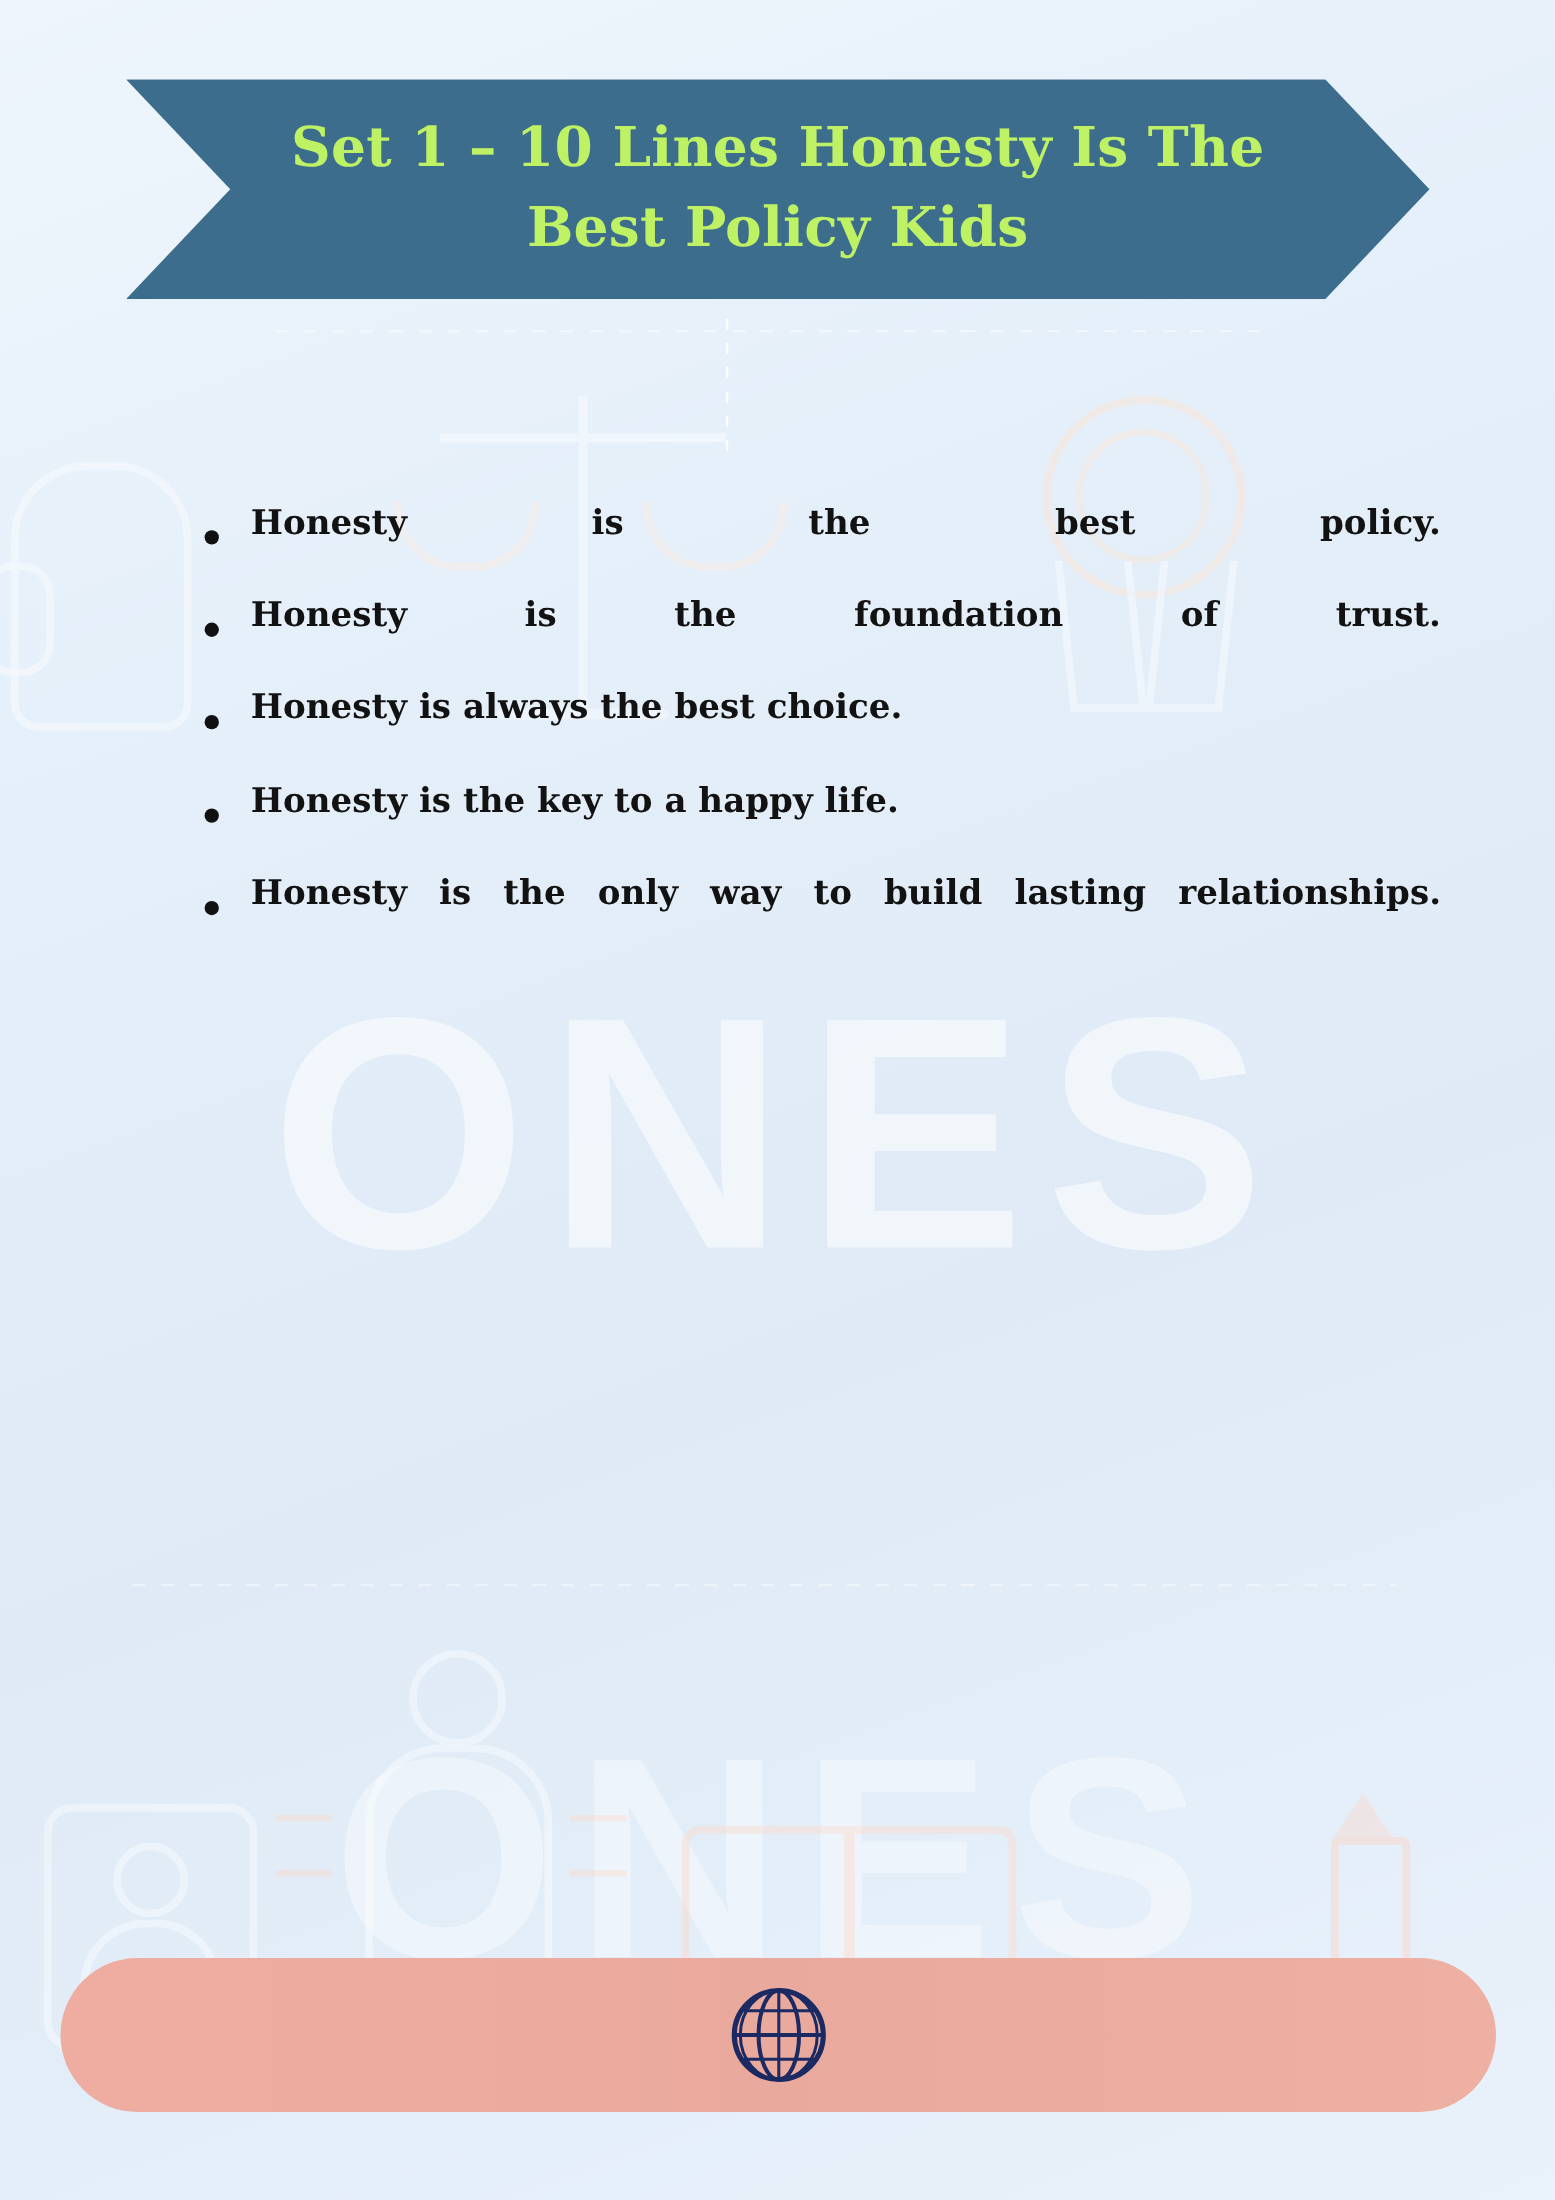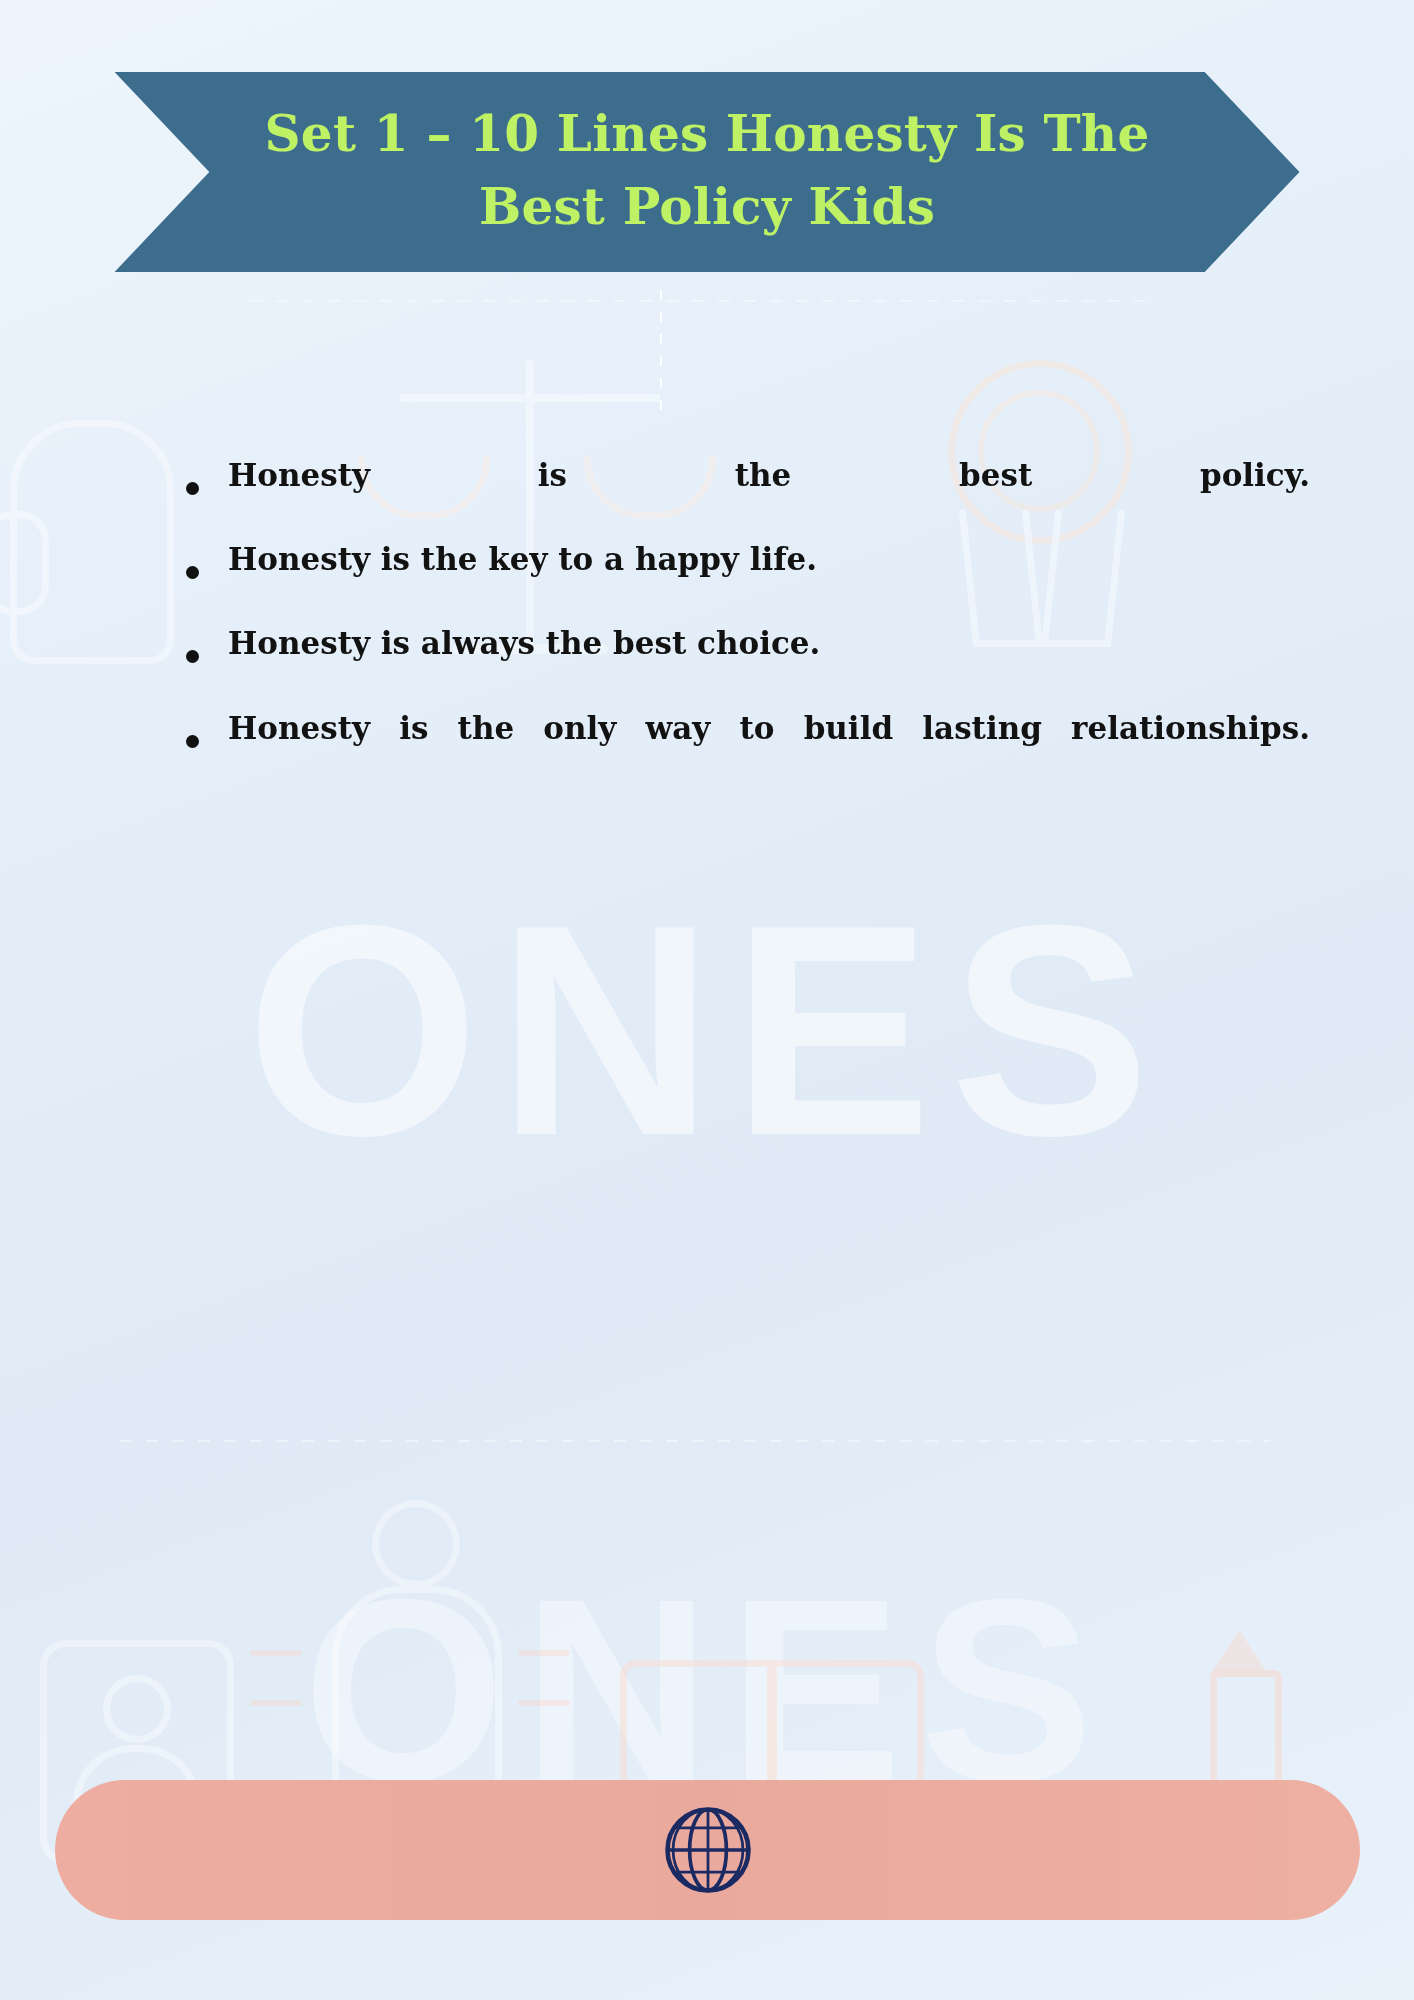--- a/index.html
+++ b/index.html
@@ -418,22 +418,23 @@
 
   <div class="header-wrap">
     <div class="banner">
       <div class="banner-title">Set 1 – 10 Lines Honesty Is The Best Policy Kids</div>
     </div>
   </div>
 
   <div class="content">
     <ul class="lines">
       <li class="justify-full">Honesty is the best policy.</li>
+      <li class="justify-full">Honesty is the foundation of trust.</li>
+      <li>Honesty is always the best choice.</li>
       <li>Honesty is the key to a happy life.</li>
-      <li>Honesty is always the best choice.</li>
       <li class="justify-full">Honesty is the only way to build lasting relationships.</li>
     </ul>
   </div>
 
   <div class="footer">
     <span class="globe-icon">
       <svg viewBox="0 0 100 100" width="92" height="92" aria-hidden="true">
         <circle cx="50" cy="50" r="44" fill="none" stroke="#1b2a63" stroke-width="5"></circle>
         <ellipse cx="50" cy="50" rx="20" ry="44" fill="none" stroke="#1b2a63" stroke-width="4"></ellipse>
         <ellipse cx="50" cy="50" rx="38" ry="44" fill="none" stroke="#1b2a63" stroke-width="3"></ellipse>

